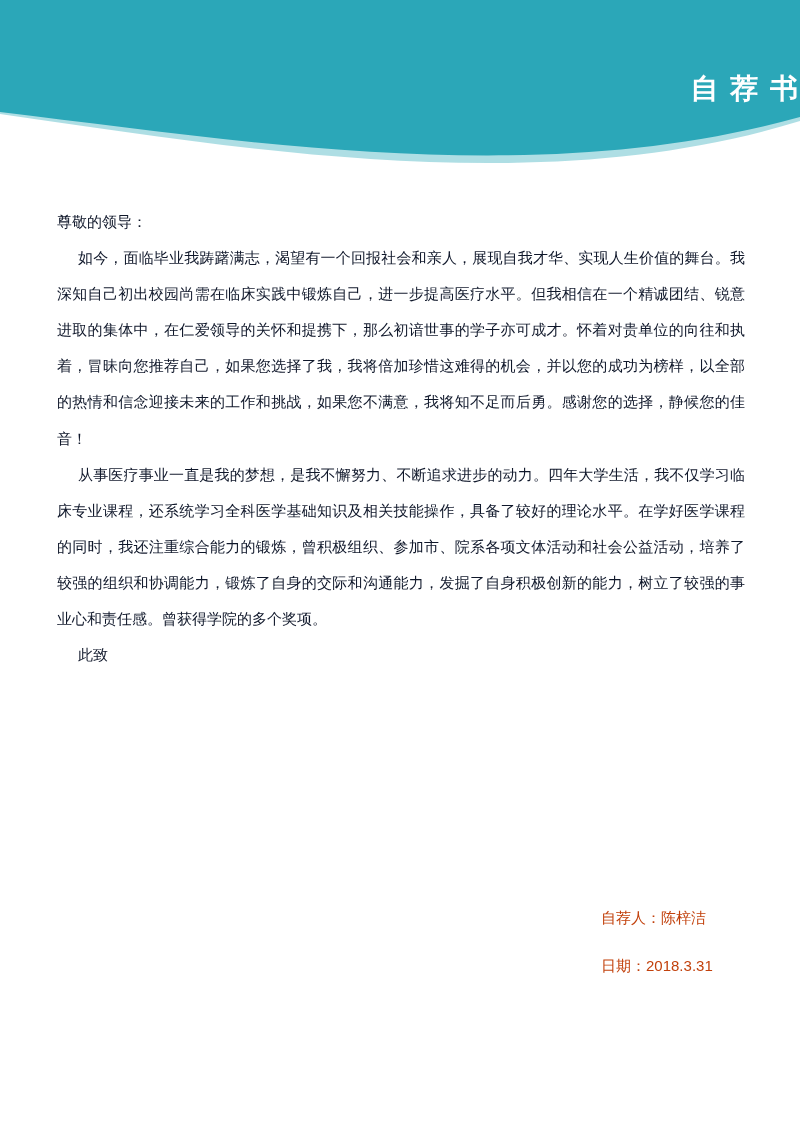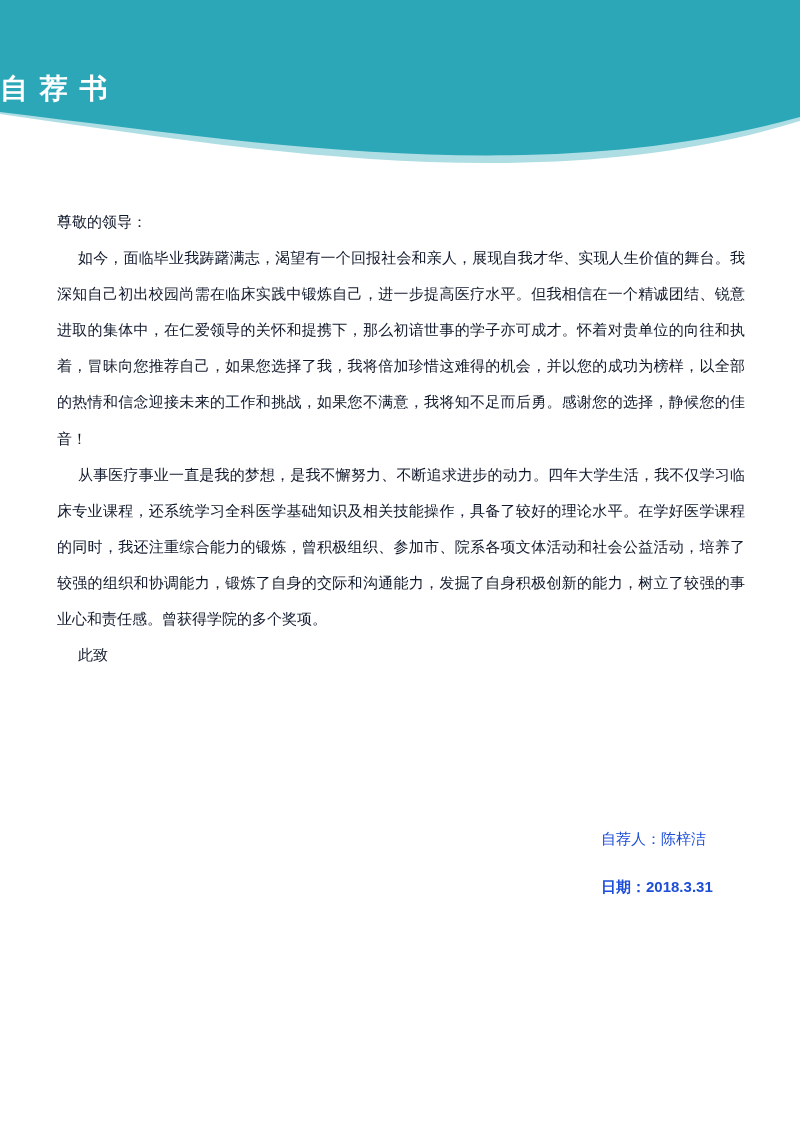--- a/index.html
+++ b/index.html
@@ -19,21 +19,21 @@
     position: absolute;
     top: 0;
     left: 0;
     display: block;
   }
   .doc-title {
     position: absolute;
     top: 70px;
     left: 0;
     width: 800px;
-    text-align: left;
+    text-align: right;
     font-size: 28px;
     font-weight: bold;
     letter-spacing: 2px;
     color: #ffffff;
     white-space: pre;
   }
   .letter-body {
     position: absolute;
     left: 57px;
     top: 204px;
@@ -47,32 +47,31 @@
   .letter-body p {
     margin: 0;
     padding: 0;
   }
   .letter-body p.indent {
     text-indent: 21px;
   }
   .signature-block {
     position: absolute;
     left: 601px;
-    top: 829px;
+    top: 908px;
     font-size: 15px;
-    color: #1d4ed8;
+    color: #c2410c;
   }
   .signature-block p {
     margin: 0;
     line-height: 20px;
     white-space: nowrap;
   }
   .signature-block p.date-line {
     margin-top: 28px;
-    font-weight: bold;
   }
 </style>
 </head>
 <body>
 
 <div class="page">
 
   <svg class="header-wave-svg" width="800" height="210" viewBox="0 0 800 210" xmlns="http://www.w3.org/2000/svg">
     <path d="M0,0 H800 V121 C545,200 250,150 0,114 Z" fill="rgba(43,167,184,0.38)"></path>
     <path d="M0,0 H800 V117 C540,190 250,142 0,112 Z" fill="#2ba7b8"></path>

